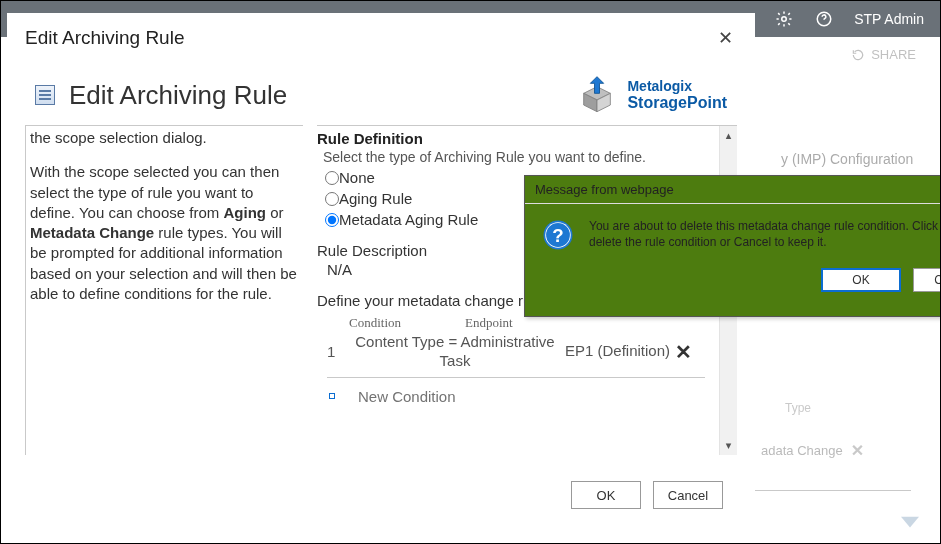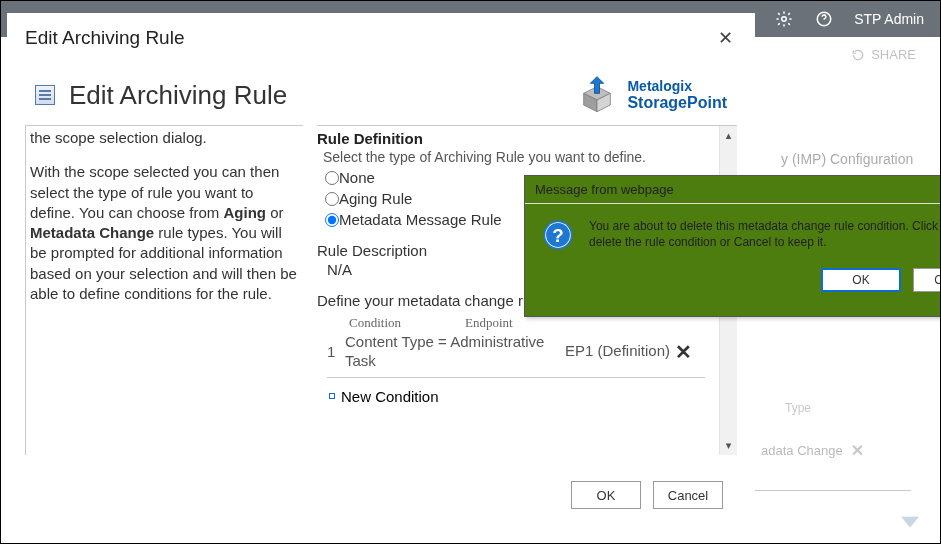--- a/index.html
+++ b/index.html
@@ -48,24 +48,24 @@
   .sec-title { font-weight: 700; color: #222; font-size: 15px; margin-top: 2px; }
   .sec-sub { color: #555; font-size: 14px; margin: 2px 0 4px 6px; }
   .radio-row { display: flex; align-items: center; margin: 4px 0 4px 8px; font-size: 15px; color: #333; }
   .radio-row input { width: 14px; height: 14px; }
   .rule-desc-lbl { font-size: 15px; color: #333; margin-top: 14px; }
   .rule-desc-val { font-size: 15px; color: #333; margin: 2px 0 0 10px; }
   .define-lbl { font-size: 15px; color: #333; margin-top: 14px; }
   .cond-headers { display: flex; font-size: 13px; color: #666; margin: 6px 0 2px 32px; gap: 64px; font-family: Liberation Serif, serif; }
   .cond-row { display: flex; align-items: center; margin: 2px 0 2px 10px; font-size: 15px; color: #555; border-bottom: 1px solid #c9c9c9; padding-bottom: 6px; }
   .cond-row .idx { width: 18px; color: #555; }
-  .cond-row .cond { width: 220px; line-height: 1.25; }
+  .cond-row .cond { width: 220px; line-height: 1.25; text-align: center; }
   .cond-row .ep { width: 110px; line-height: 1.25; }
   .cond-row .del { font-size: 20px; font-weight: 700; color: #333; cursor: pointer; }
-  .newcond { display: flex; align-items: center; gap: 6px; margin: 10px 0 0 12px; color: #000000; font-size: 15px; cursor: pointer; }
+  .newcond { display: flex; align-items: center; gap: 23px; margin: 10px 0 0 12px; color: #737373; font-size: 15px; cursor: pointer; }
   .newcond .sq { display:inline-block; width:6px; height:6px; border:1px solid #0b6dd1; }
 
   .dialog-buttons { position: absolute; bottom: 18px; right: 32px; display: flex; gap: 12px; }
   .btn { min-width: 70px; height: 28px; border: 1px solid #999; background: #fff; color: #333; font-size: 13px; display: inline-flex; align-items: center; justify-content: center; cursor: pointer; }
 
   
   .msgbox { position: absolute; top: 174px; left: 523px; width: 484px; height: 142px; background: #4d7c0f; border: 1px solid #555; box-shadow: 2px 2px 4px rgba(0,0,0,.2); z-index: 50; }
   .msg-title { display: flex; justify-content: space-between; align-items: center; height: 28px; padding: 0 10px; font-size: 13px; color: #222; border-bottom: 1px solid #ddd; }
   .msg-body { display: flex; padding: 14px 16px 10px 16px; gap: 14px; }
   .msg-icon { width: 34px; height: 34px; flex-shrink: 0; }
@@ -155,21 +155,21 @@
         <label class="radio-row">
           <input type="radio" name="rt" style="">
           <span>None</span>
         </label>
         <label class="radio-row">
           <input type="radio" name="rt" style="">
           <span>Aging Rule</span>
         </label>
         <label class="radio-row">
           <input type="radio" name="rt" checked="" style="">
-          <span>Metadata Message Rule</span>
+          <span>Metadata Aging Rule</span>
         </label>
 
         <div class="rule-desc-lbl">Rule Description</div>
         <div class="rule-desc-val">N/A</div>
 
         <div class="define-lbl">Define your metadata change rule conditions(s)</div>
         <div class="cond-headers">
           <span>Condition</span>
           <span>Endpoint</span>
         </div>

